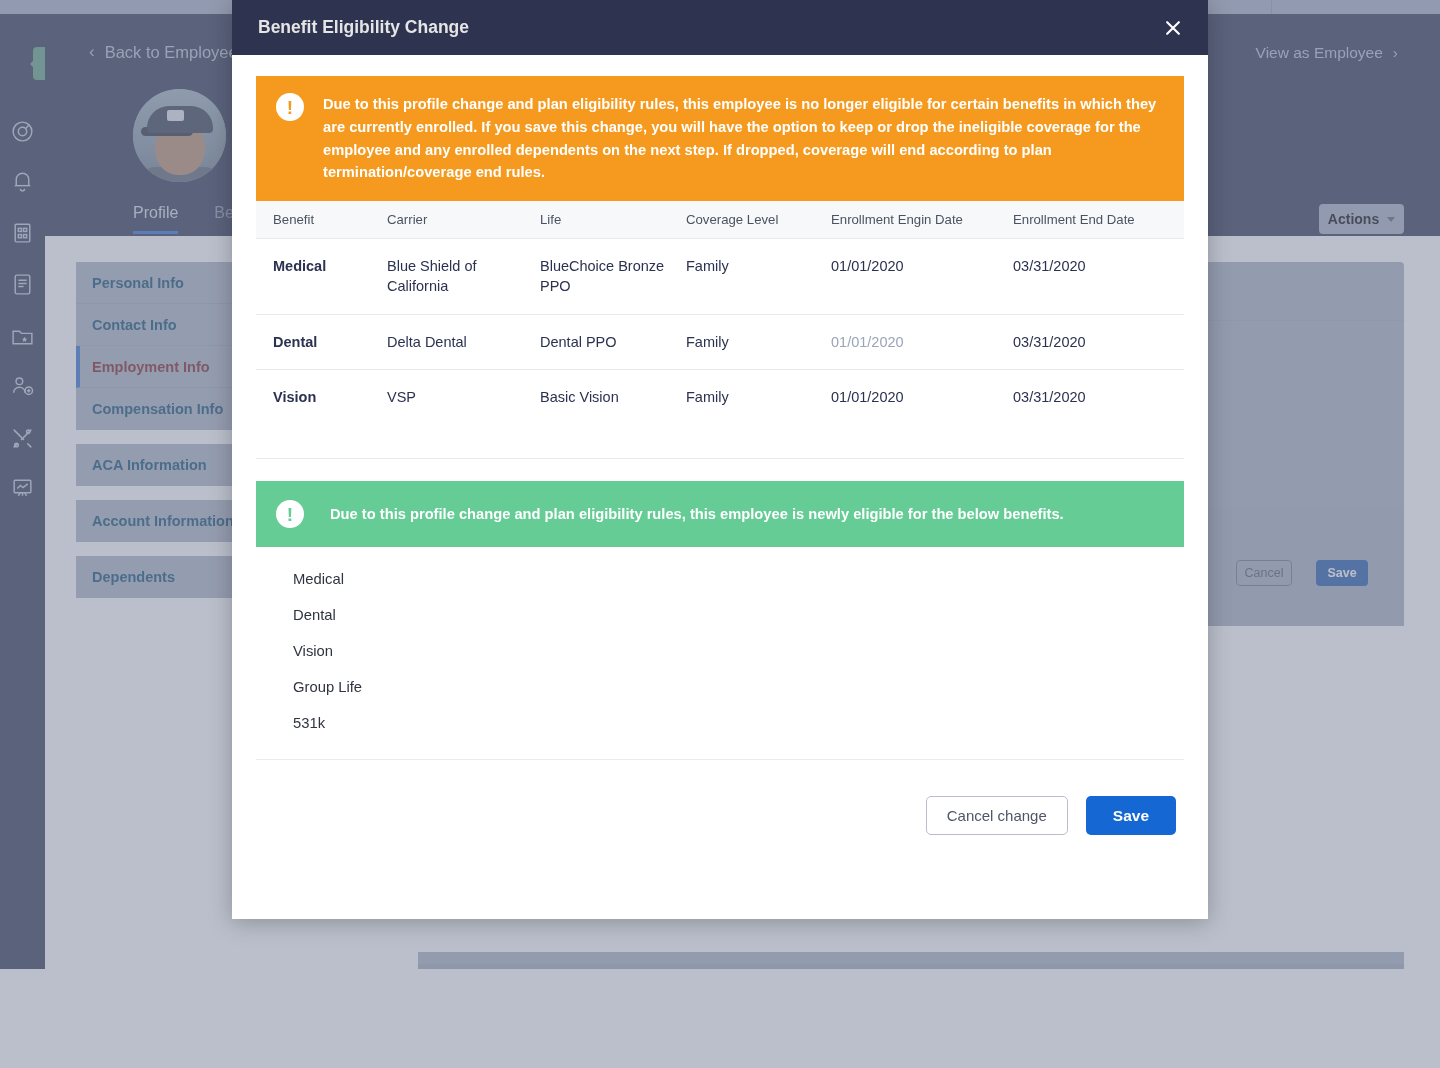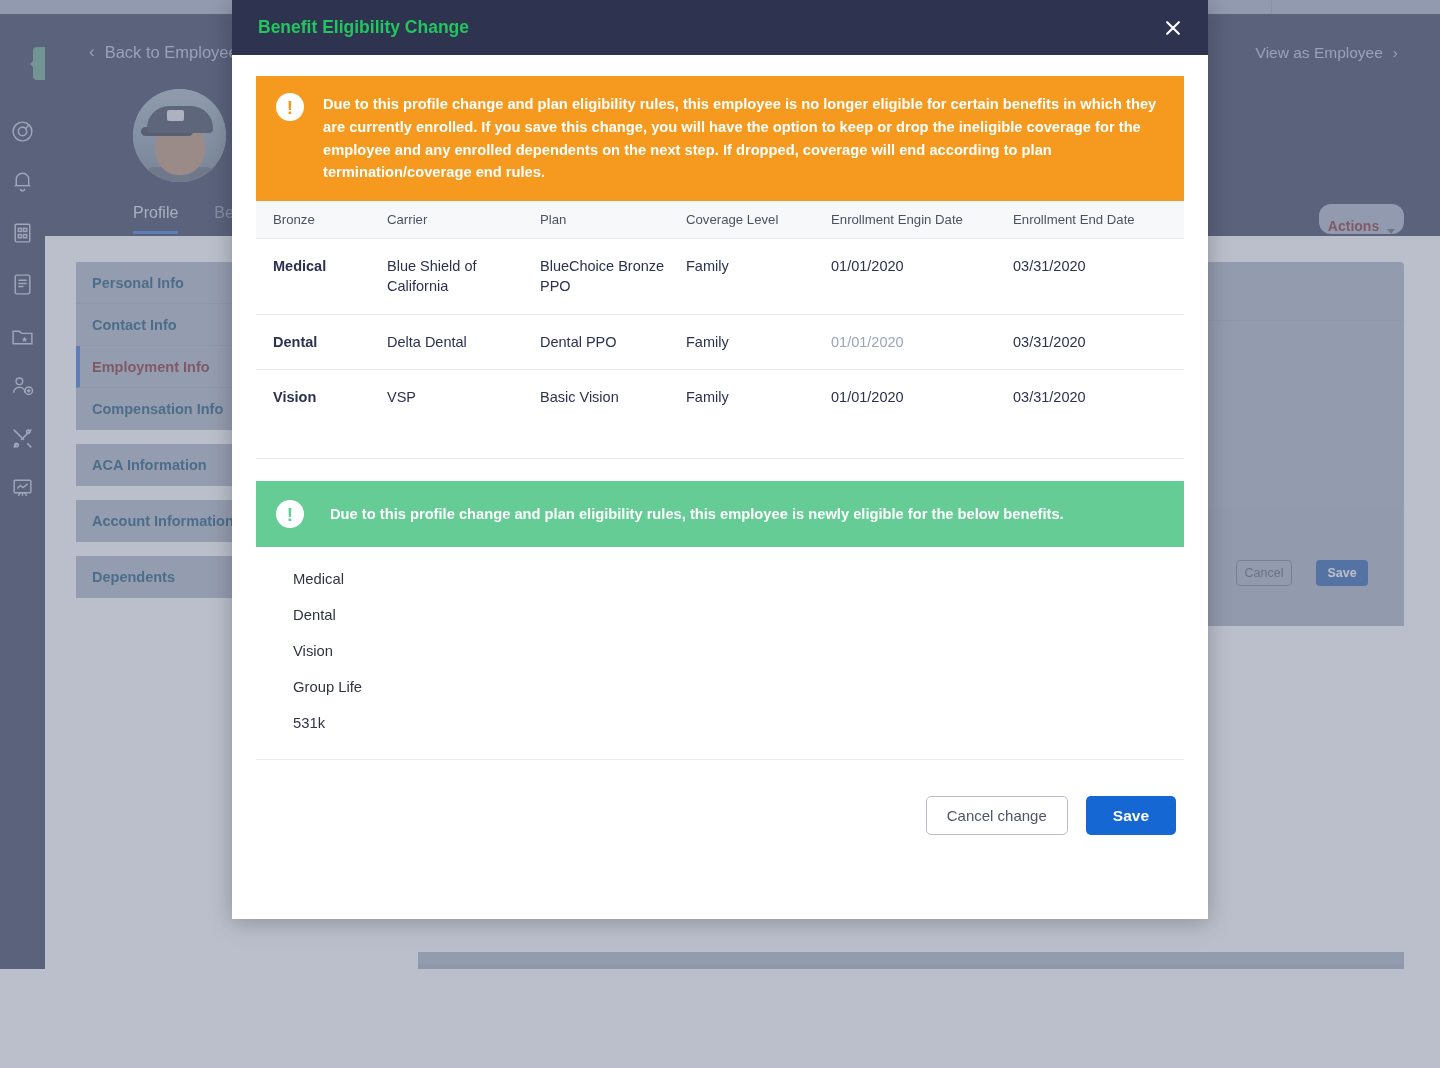--- a/index.html
+++ b/index.html
@@ -122,24 +122,24 @@
   }
   .bg-save {
     position: absolute; right: 36px; bottom: 40px;
     width: 52px; height: 26px; border-radius: 4px;
     background: #1f54a8; color: #fff;
     font-size: 12.5px; font-weight: bold;
     display: flex; align-items: center; justify-content: center;
   }
   .actions-btn {
     position: absolute; right: 36px; top: 190px;
-    width: 85px; height: 30px; border-radius: 12px;
-    background: #a7aec0; color: #7f1d1d;
+    width: 85px; height: 30px; border-radius: 4px;
+    background: #a7aec0; color: #000000;
     font-size: 14px; font-weight: bold;
-    display: flex; align-items: flex-end; justify-content: center; gap: 8px;
+    display: flex; align-items: center; justify-content: center; gap: 8px;
   }
   .caret-down { width: 0; height: 0; border-left: 4px solid transparent;
     border-right: 4px solid transparent; border-top: 5px solid #545b70; }
 
   
   .bottom-bar {
     position: absolute; left: 418px; top: 952px; width: 986px; height: 56px;
     background: #a9b0c1;
   }
   .bottom-tab { position: absolute; top: 18px; font-size: 15px; color: #000000; }
@@ -161,21 +161,21 @@
   #modal {
     position: absolute; left: 232px; top: 0; width: 976px; height: 919px;
     background: #ffffff;
     box-shadow: 0 3px 22px rgba(0,0,0,0.25);
   }
   .modal-header {
     position: relative; height: 55px; background: #2e3350;
     display: flex; align-items: center;
   }
   .modal-title {
-    margin-left: 26px; font-size: 17.5px; font-weight: bold; color: #22c55e;
+    margin-left: 26px; font-size: 17.5px; font-weight: bold; color: #e5e5e5;
   }
   .modal-close {
     position: absolute; right: 22px; top: 50%; transform: translateY(-50%);
     width: 26px; height: 26px; color: #fff;
     display: flex; align-items: center; justify-content: center;
   }
   .modal-close svg { width: 20px; height: 20px; }
 
   .modal-body { padding: 21px 24px 0 24px; }
 
@@ -424,23 +424,23 @@
 
     <div class="banner orange">
       <div class="banner-icon">!</div>
       <div class="banner-text">Due to this profile change and plan eligibility rules, this employee is no longer eligible for certain benefits in which they are currently enrolled. If you save this change, you will have the option to keep or drop the ineligible coverage for the employee and any enrolled dependents on the next step. If dropped, coverage will end according to plan termination/coverage end rules.</div>
     </div>
 
     <div class="table-wrap">
       <table class="benefit-table">
         <thead>
           <tr>
-            <th class="col-product">Bronze</th>
+            <th class="col-product">Benefit</th>
             <th class="col-carrier">Carrier</th>
-            <th class="col-plan">Plan</th>
+            <th class="col-plan">Life</th>
             <th class="col-level">Coverage Level</th>
             <th class="col-start">Enrollment Engin Date</th>
             <th class="col-end">Enrollment End Date</th>
           </tr>
         </thead>
         <tbody>
           <tr>
             <td class="product col-product">Medical</td>
             <td class="col-carrier">Blue Shield of California</td>
             <td class="col-plan">BlueChoice Bronze PPO</td>

